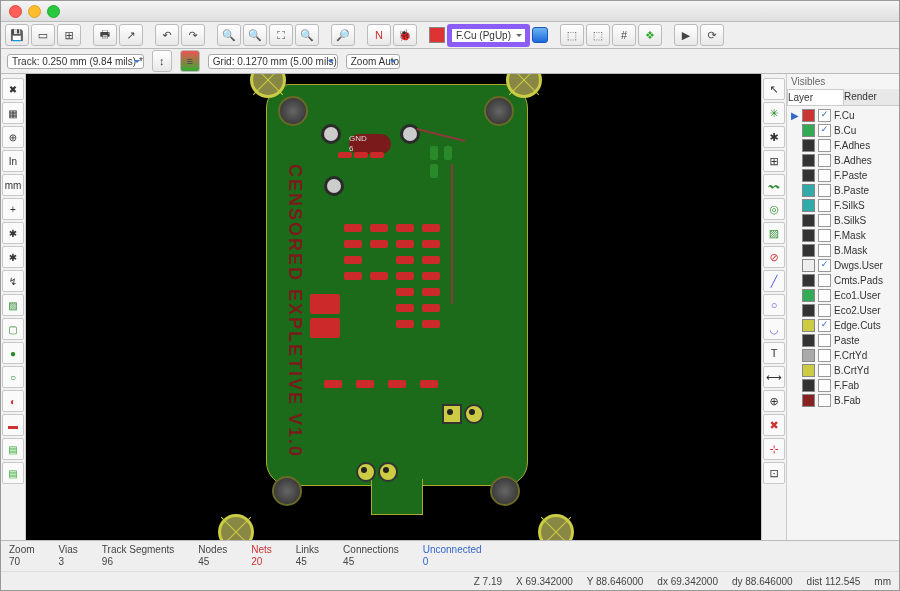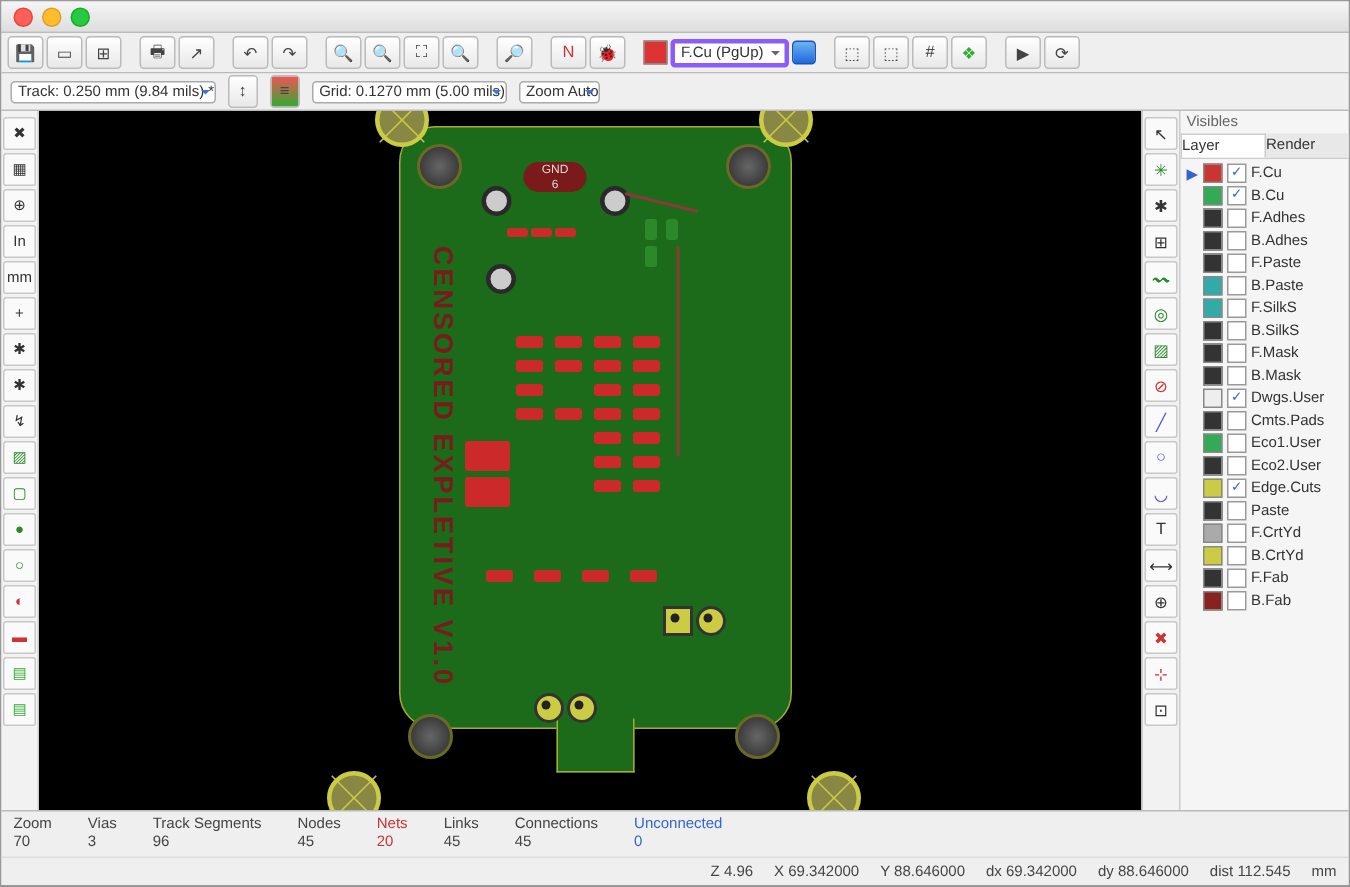--- a/index.html
+++ b/index.html
@@ -10,21 +10,21 @@
 .dot.r{background:#ff5f57;border:1px solid #e1483f}
 .dot.y{background:#ffbd2e;border:1px solid #dea023}
 .dot.g{background:#28c940;border:1px solid #1aab2b}
 .title{position:absolute;left:50%;transform:translateX(-50%);font-size:11px;color:#555}
 .toolbar{height:26px;background:#efefef;display:flex;align-items:center;gap:2px;padding:0 4px;border-bottom:1px solid #bbb}
 .tbtn{width:22px;height:20px;border:1px solid #bbb;border-radius:3px;background:linear-gradient(#fff,#e8e8e8);display:flex;align-items:center;justify-content:center;font-size:11px;color:#444}
 .tbtn.small{width:18px}
 .tsep{width:8px}
 .lyrsel{display:flex;align-items:center;gap:2px}
 .lyrsw{width:14px;height:14px;background:#d33;border:1px solid #888}
-.lyrdd{border:3px solid #8b5cf6;background:#fff;padding:1px 14px 1px 4px;font-size:10px;border-radius:3px;position:relative}
+.lyrdd{border:5px solid #8b5cf6;background:#fff;padding:1px 14px 1px 4px;font-size:10px;border-radius:3px;position:relative}
 .lyrdd:after{content:"";position:absolute;right:3px;top:5px;border:3px solid transparent;border-top-color:#666}
 .bluebtn{width:14px;height:14px;border-radius:3px;background:linear-gradient(#6db3f2,#1e69de);border:1px solid #1658b8}
 .toolbar2{height:24px;background:#efefef;display:flex;align-items:center;gap:8px;padding:0 6px;border-bottom:1px solid #bbb;font-size:10px}
 .combo{border:1px solid #aaa;background:#fff;padding:1px 0 1px 4px;border-radius:3px;position:relative;font-size:10px}
 .combo:after{content:"";position:absolute;right:3px;top:5px;border:3px solid transparent;border-top-color:#3a76d8}
 .main{flex:1;display:flex;min-height:0}
 .ltool{width:24px;background:#f2f2f2;border-right:1px solid #ccc;display:flex;flex-direction:column;align-items:center;gap:2px;padding-top:4px}
 .lt{width:20px;height:20px;border:1px solid #c8c8c8;border-radius:2px;background:#fafafa;display:flex;align-items:center;justify-content:center;font-size:10px}
 .canvas-wrap{flex:1;display:flex;flex-direction:column;background:#000}
 .canvas{flex:1;position:relative;overflow:hidden}
@@ -33,21 +33,21 @@
 .tab{position:absolute;left:105px;top:395px;width:50px;height:35px;border:1px solid #aaaa33;border-top:none;background:#1b6b1b}
 .screw{position:absolute;width:26px;height:26px;border-radius:50%;background:radial-gradient(#666,#2a2a2a);border:2px solid #6a6a26}
 .screw.tl{left:12px;top:12px}.screw.tr{right:12px;top:12px}.screw.bl{left:6px;top:392px}.screw.br{right:6px;top:392px}
 .drill{position:absolute;width:30px;height:30px;border:3px solid #cccc44;border-radius:50%;background:#888844}
 .drill:before,.drill:after{content:"";position:absolute;background:#cccc44;left:50%;top:50%}
 .drill:before{width:42px;height:1px;transform:translate(-50%,-50%) rotate(45deg)}
 .drill:after{width:42px;height:1px;transform:translate(-50%,-50%) rotate(-45deg)}
 .d1{left:-16px;top:-22px}.d2{right:-16px;top:-22px}.d3{left:-48px;top:430px}.d4{right:-48px;top:430px}
 .pad{position:absolute;background:#cc2a2a;border-radius:2px}
 .via{position:absolute;width:14px;height:14px;border-radius:50%;background:#ccc;border:3px solid #2a2a2a}
-.gnd{position:absolute;left:83px;top:24px;width:42px;height:20px;background:#7a1a1a;border-radius:10px;color:#ddd;font-size:8px;text-align:center;line-height:10px}
+.gnd{position:absolute;left:83px;top:50px;width:42px;height:20px;background:#7a1a1a;border-radius:10px;color:#ddd;font-size:8px;text-align:left;line-height:10px}
 .smallpad{width:14px;height:6px}
 .bigpad{width:18px;height:8px}
 .vtext{position:absolute;left:18px;top:80px;writing-mode:vertical-rl;color:#7a1a1a;font-size:18px;font-weight:bold;letter-spacing:2px}
 .sqpad{position:absolute;width:16px;height:16px;background:#cccc44;border:2px solid #333}
 .sqpad:after{content:"";position:absolute;left:3px;top:3px;width:6px;height:6px;border-radius:50%;background:#222}
 .rndpad{position:absolute;width:16px;height:16px;border-radius:50%;background:#cccc44;border:2px solid #333}
 .rndpad:after{content:"";position:absolute;left:3px;top:3px;width:6px;height:6px;border-radius:50%;background:#222}
 .trace{position:absolute;background:#8b3a3a;height:2px}
 .rtool{width:24px;background:#f2f2f2;border-left:1px solid #ccc;display:flex;flex-direction:column;align-items:center;gap:2px;padding-top:4px}
 .rt{width:20px;height:20px;border:1px solid #c8c8c8;border-radius:2px;background:#fafafa;display:flex;align-items:center;justify-content:center;font-size:11px}
@@ -384,21 +384,21 @@
     <div class="stat">
         <span>Connections</span>
         <span>45</span>
       </div>
     <div class="stat" style="color:#36c">
         <span>Unconnected</span>
         <span>0</span>
       </div>
   </div>
   <div class="coordbar">
-    <span>Z 4.96</span>
+    <span>Z 7.19</span>
     <span>X 69.342000</span>
     <span>Y 88.646000</span>
     <span>dx 69.342000</span>
     <span>dy 88.646000</span>
     <span>dist 112.545</span>
     <span>mm</span>
   </div>
 </div>
 
 </body></html>

